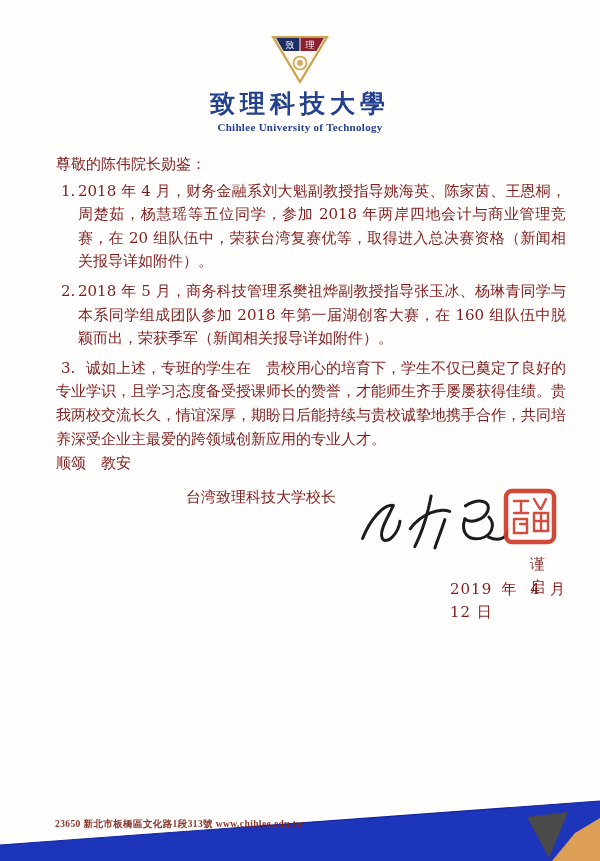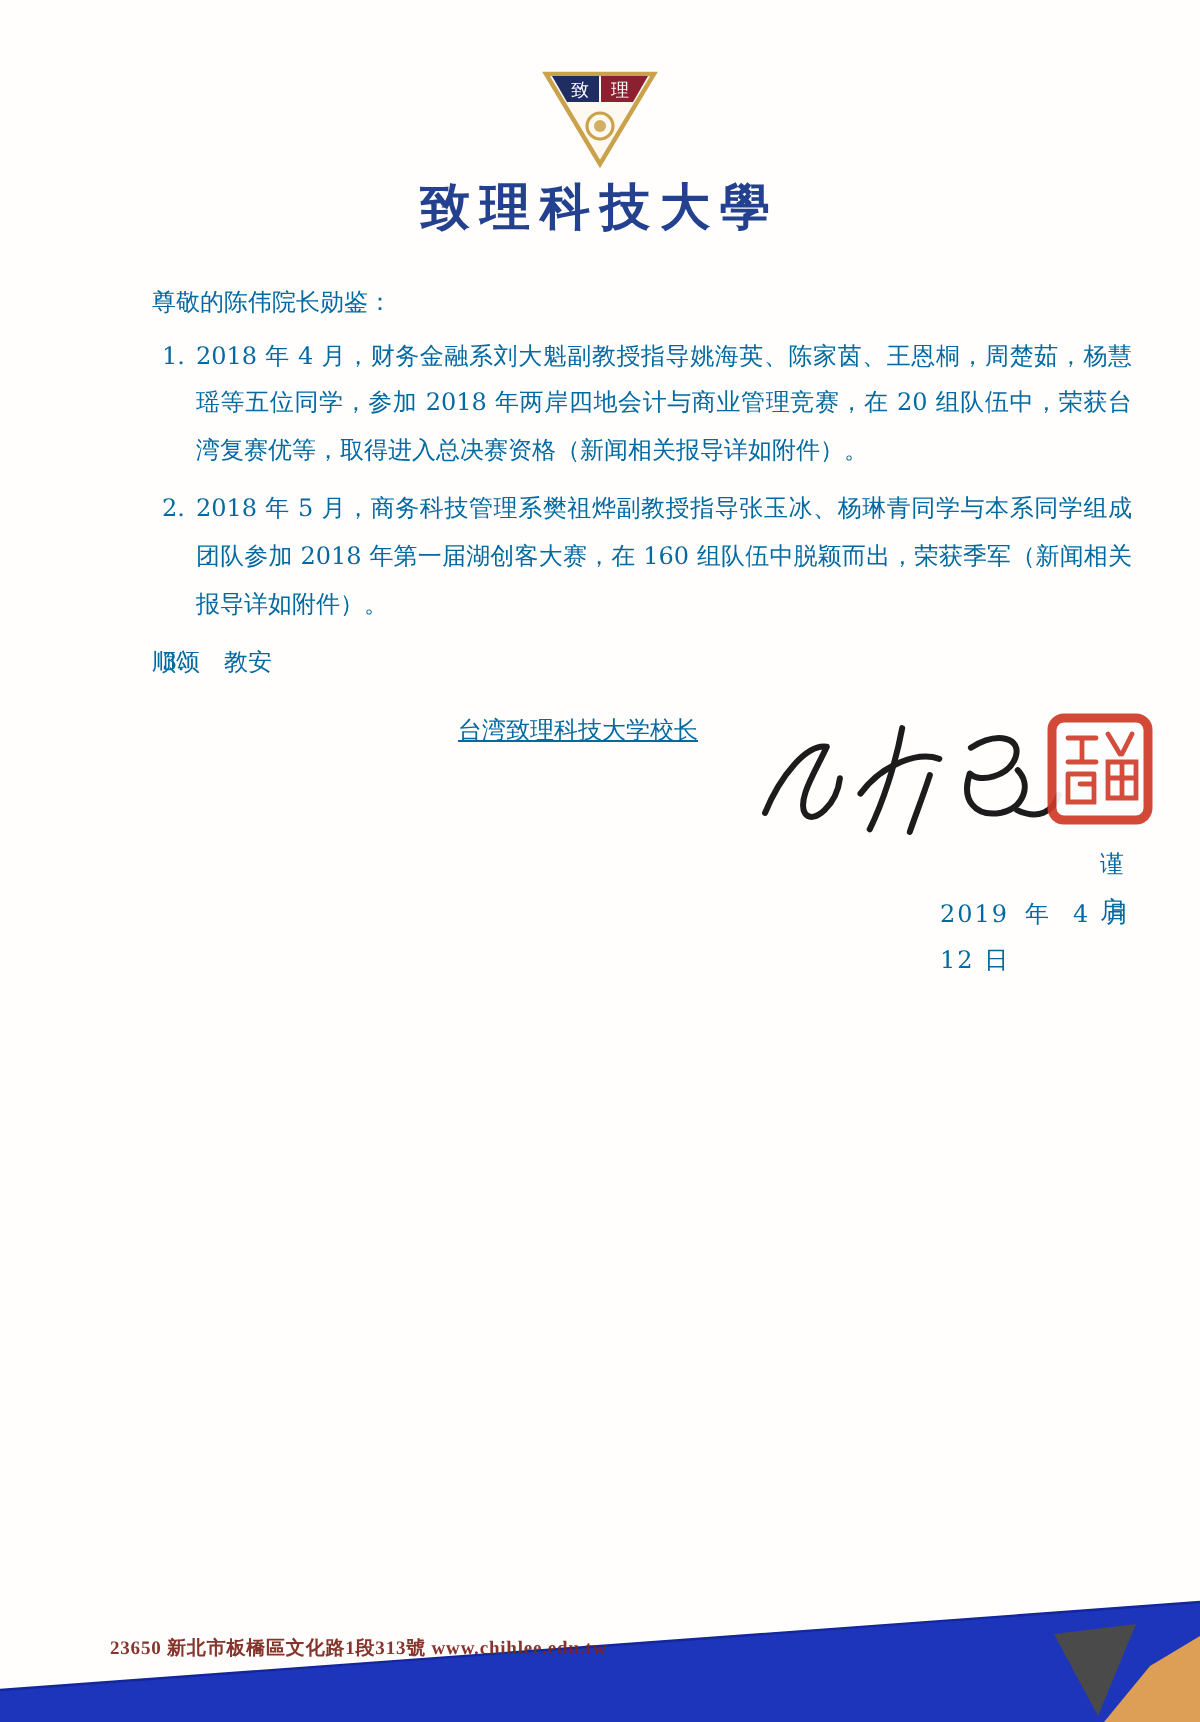--- a/index.html
+++ b/index.html
@@ -27,35 +27,34 @@
     color: #23418e;
     font-size: 11px;
     font-weight: bold;
     letter-spacing: 0.3px;
     font-family: "Liberation Serif", serif;
   }
   
   .letter-body {
     margin-top: 20px;
     padding: 0 34px 0 56px;
-    font-size: 12px;
+    font-size: 15px;
     line-height: 23.6px;
     text-align: justify;
-    color: #0369a1;
-    margin-left: 20px;
+    color: #7f1d1d;
   }
   .para { text-indent: 2em; }
   .salutation { text-indent: 0; }
   .achievements { margin: 3px 0 2px 0; }
   .ach { position: relative; padding-left: 22px; margin-bottom: 6px; }
   .ach .num { position: absolute; left: 5px; top: 0; }
   .closing { text-indent: 0; margin-top: 1px; }
   
   .sig-block { position: relative; height: 135px; margin-top: 6px; }
-  .sender-title { position: absolute; left: 153px; top: 4px; text-indent: 0; text-decoration: underline; }
+  .sender-title { position: absolute; left: 130px; top: 4px; text-indent: 0; }
   .signature-svg { position: absolute; left: 292px; top: 0; }
   .seal { position: absolute; left: 447px; top: 6px; }
   .respect { position: absolute; left: 474px; top: 71px; letter-spacing: 6px; }
   .date-line { position: absolute; left: 394px; top: 96px; letter-spacing: 1px; }
   
   .footer-art { position: absolute; left: 0; bottom: 0; width: 600px; height: 71px; }
   .footer-address {
     position: absolute;
     left: 55px; top: 818px;
     font-size: 9.5px;
@@ -76,20 +75,21 @@
     <svg class="pennant" width="60" height="50" viewBox="0 0 60 50">
       <polygon points="30,48 3,3 57,3" fill="#fdf9f0" stroke="#c9a24b" stroke-width="2.2"></polygon>
       <polygon points="6,4 29.5,4 29.5,17 13.5,17" fill="#1f2d63"></polygon>
       <polygon points="30.5,4 54,4 46.5,17 30.5,17" fill="#8a2030"></polygon>
       <text x="20" y="14" font-size="9" fill="#ffffff" text-anchor="middle">致</text>
       <text x="40" y="14" font-size="9" fill="#ffffff" text-anchor="middle">理</text>
       <circle cx="30" cy="29" r="6.5" fill="none" stroke="#c9a24b" stroke-width="1.6"></circle>
       <circle cx="30" cy="29" r="3" fill="#c9a24b" opacity="0.85"></circle>
     </svg>
     <div class="uni-zh">致理科技大學</div>
+    <div class="uni-en">Chihlee University of Technology</div>
   </div>
 
   <div class="letter-body">
 
     <p class="salutation">尊敬的陈伟院长勋鉴：</p>
 
 
 
     <div class="achievements">
       <div class="ach">
@@ -98,20 +98,21 @@
       </div>
       <div class="ach">
         <span class="num">2.</span>
         <span>2018 年 5 月，商务科技管理系樊祖烨副教授指导张玉冰、杨琳青同学与本系同学组成团队参加 2018 年第一届湖创客大赛，在 160 组队伍中脱颖而出，荣获季军（新闻相关报导详如附件）。</span>
       </div>
       <div class="ach">
         <span class="num">3.</span>
       </div>
     </div>
 
+    <p class="para">诚如上述，专班的学生在　贵校用心的培育下，学生不仅已奠定了良好的专业学识，且学习态度备受授课师长的赞誉，才能师生齐手屡屡获得佳绩。贵我两校交流长久，情谊深厚，期盼日后能持续与贵校诚挚地携手合作，共同培养深受企业主最爱的跨领域创新应用的专业人才。</p>
 
 
     <p class="closing">顺颂　教安</p>
 
     <div class="sig-block">
 
       <p class="sender-title">台湾致理科技大学校长</p>
 
       <svg class="signature-svg" width="170" height="82" viewBox="0 0 170 82">
         <g fill="none" stroke="#1c1c1c" stroke-width="3" stroke-linecap="round" stroke-linejoin="round" transform="rotate(-2 85 40)">

